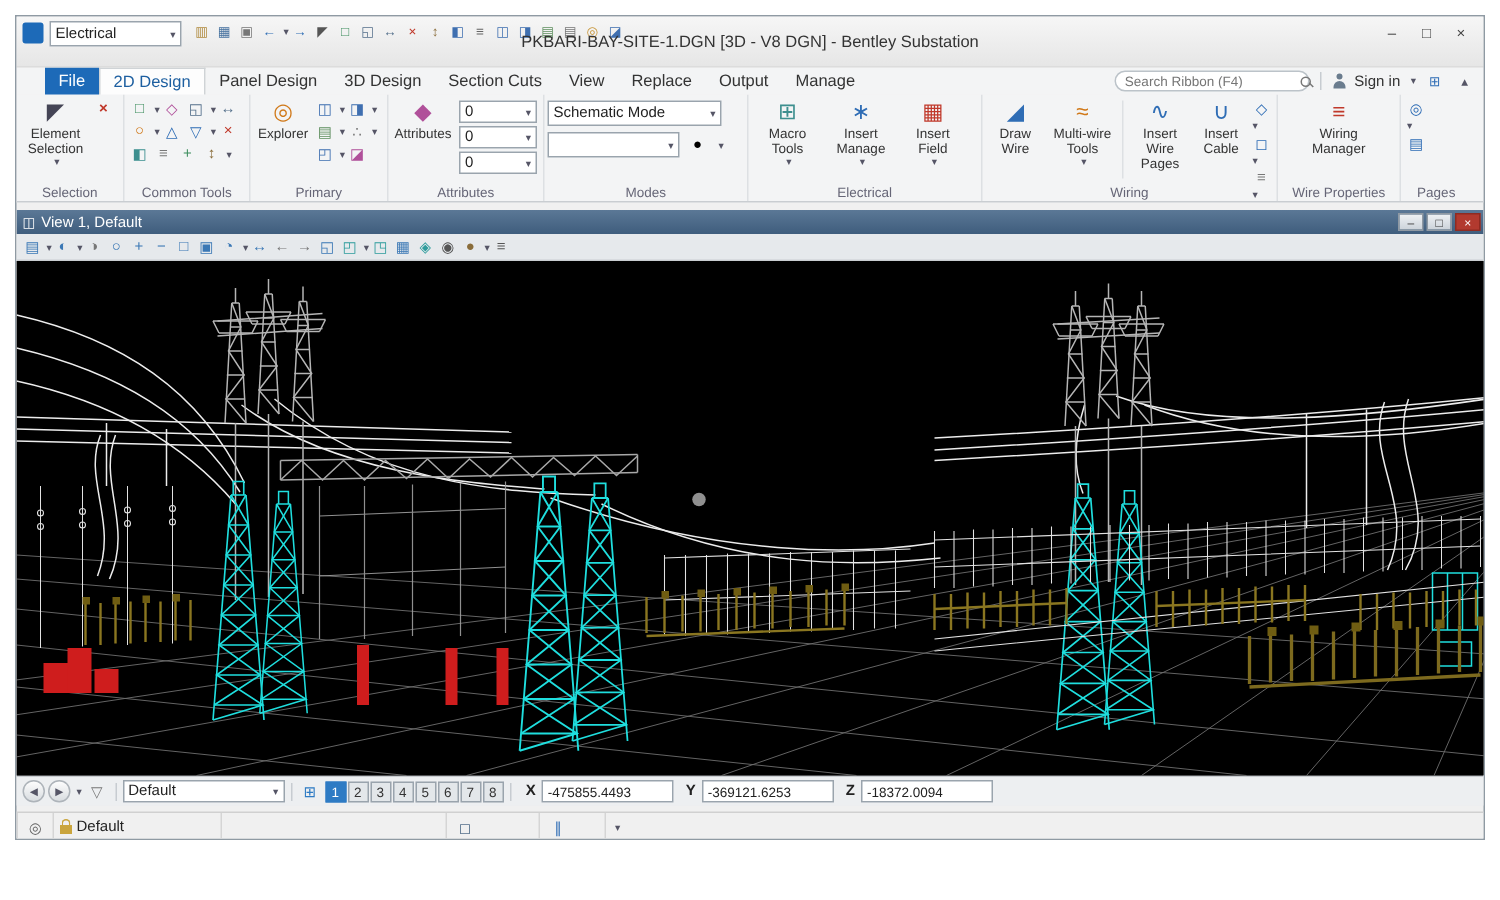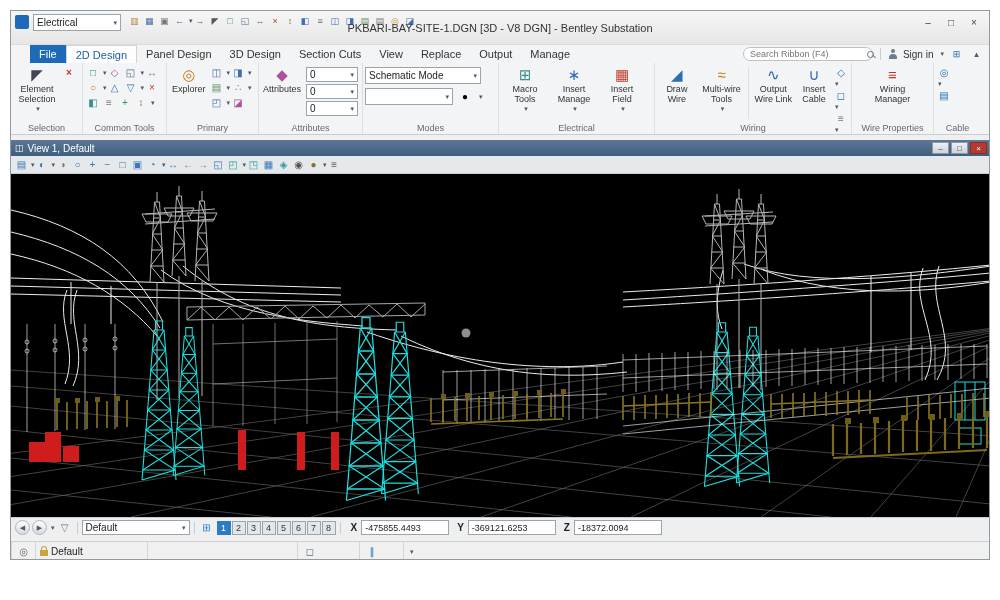--- a/index.html
+++ b/index.html
@@ -281,21 +281,21 @@
           <span class="blabel">Draw Wire</span>
         </div>
         <div class="bigbtn" style="width:50px">
           <span class="bicon" style="color:#d07818">≈</span>
           <span class="blabel">Multi-wire Tools</span>
             <span class="ddi"></span>
         </div>
         <div class="gsep"></div>
         <div class="bigbtn" style="width:44px">
           <span class="bicon" style="color:#2f6db5">∿</span>
-          <span class="blabel">Output Wire Link</span>
+          <span class="blabel">Insert Wire Pages</span>
         </div>
         <div class="bigbtn" style="width:38px">
           <span class="bicon" style="color:#2f6db5">∪</span>
           <span class="blabel">Insert Cable</span>
         </div>
         <div class="iconcol">
             <span class="sicon" style="color: rgb(47, 109, 181);">◇</span>
             <span class="ddi"></span>
             <span class="sicon" style="color: rgb(47, 109, 181);">◻</span>
             <span class="ddi"></span>
@@ -317,21 +317,21 @@
     </div>
 
     <div class="rgroup" style="width:47px;border-right:none">
       <div class="gbody">
         <div class="iconcol">
             <span class="sicon" style="color: rgb(47, 109, 181);">◎</span>
             <span class="ddi"></span>
             <span class="sicon" style="color: rgb(47, 109, 181);">▤</span>
           </div>
       </div>
-      <div class="glabel">Cable</div>
+      <div class="glabel">Pages</div>
     </div>
 
   </div>
 
   <div class="viewwrap">
     <div class="viewbar">
       <span style="font-size:9px">◫</span>
       <span class="vtitle">View 1, Default</span>
       <div class="vwbtns">
         <span class="vwbtn">–</span>

